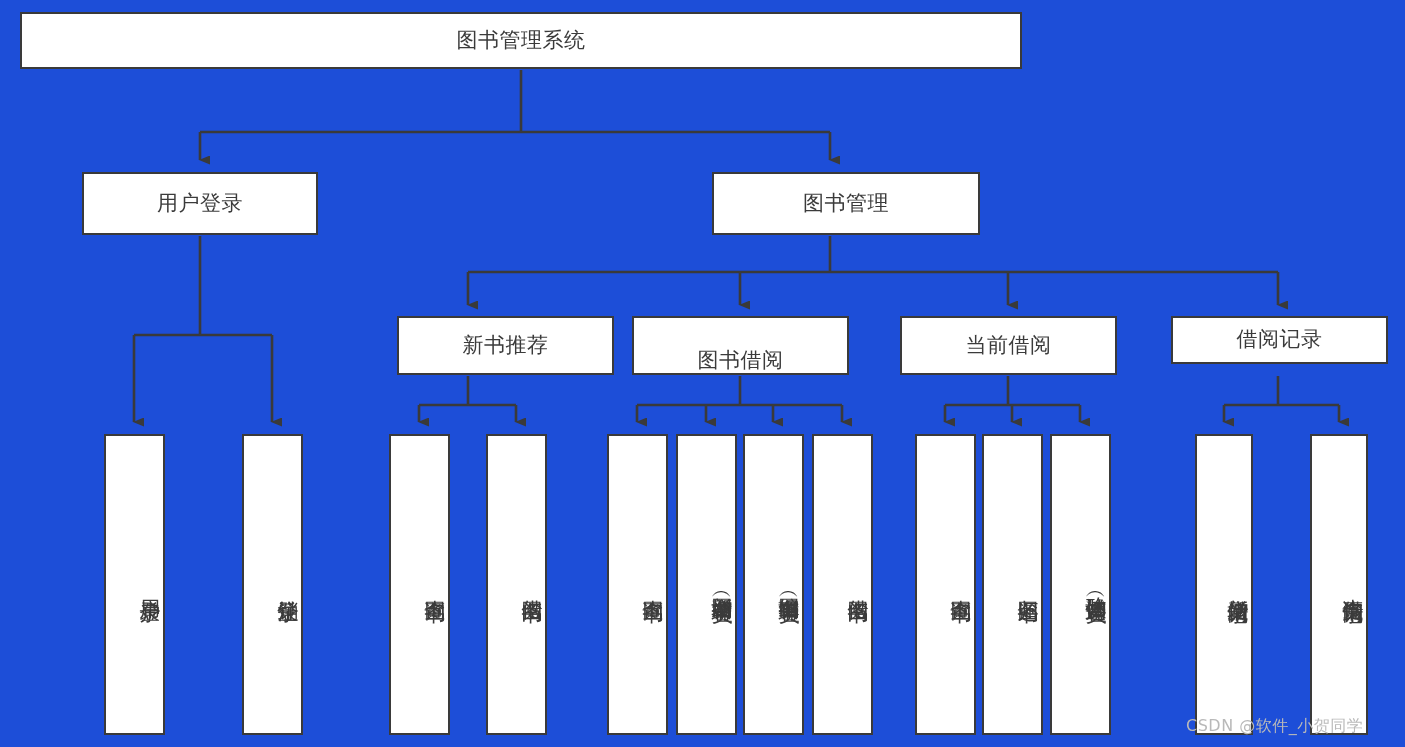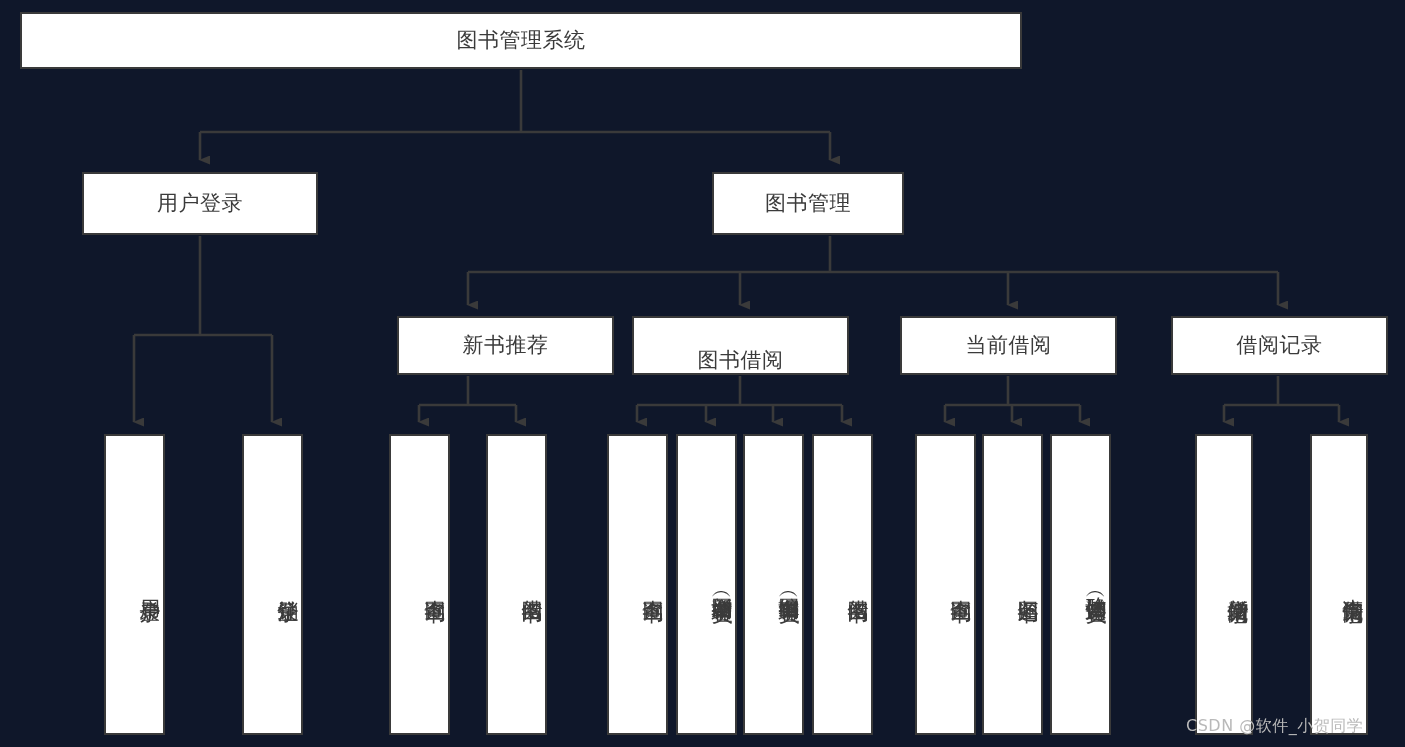--- a/index.html
+++ b/index.html
@@ -7,21 +7,21 @@
     padding: 0;
     background: #ffffff;
   }
   body {
     font-family: "DejaVu Sans", "Liberation Sans", sans-serif;
   }
   #diagram-root {
     position: relative;
     width: 1405px;
     height: 747px;
-    background: #0f172a;
+    background: #1d4ed8;
     overflow: hidden;
   }
   #edge-layer {
     position: absolute;
     left: 0;
     top: 0;
     width: 1405px;
     height: 747px;
     pointer-events: none;
   }
@@ -123,34 +123,34 @@
     </g>
   </svg>
 
   <div class="node node-h" style="left:20px; top:12px; width:1002px; height:57px;">
     <span>图书管理系统</span>
   </div>
 
   <div class="node node-h" style="left:82px; top:172px; width:236px; height:63px;">
     <span>用户登录</span>
   </div>
-  <div class="node node-h" style="left:712px; top:172px; width:192px; height:63px;">
+  <div class="node node-h" style="left:712px; top:172px; width:268px; height:63px;">
     <span>图书管理</span>
   </div>
 
   <div class="node node-h" style="left:360px; top:316px; width:217px; height:59px;margin-left:37px;">
     <span>新书推荐</span>
   </div>
   <div class="node node-h" style="left:632px; top:316px; width:217px; height:59px;align-items:flex-end;">
     <span>图书借阅</span>
   </div>
   <div class="node node-h" style="left:900px; top:316px; width:217px; height:59px;">
     <span>当前借阅</span>
   </div>
-  <div class="node node-h" style="left:1171px; top:316px; width:217px; height:59px;">
+  <div class="node node-h" style="left:1171px; top:316px; width:217px; height:48px;">
     <span>借阅记录</span>
   </div>
 
   <div class="node node-v" style="left:104px; top:434px; width:61px; height:301px;">
     <span class="vlabel">用户登录</span>
   </div>
   <div class="node node-v" style="left:242px; top:434px; width:61px; height:301px;">
     <span class="vlabel">注销登录</span>
   </div>
 

